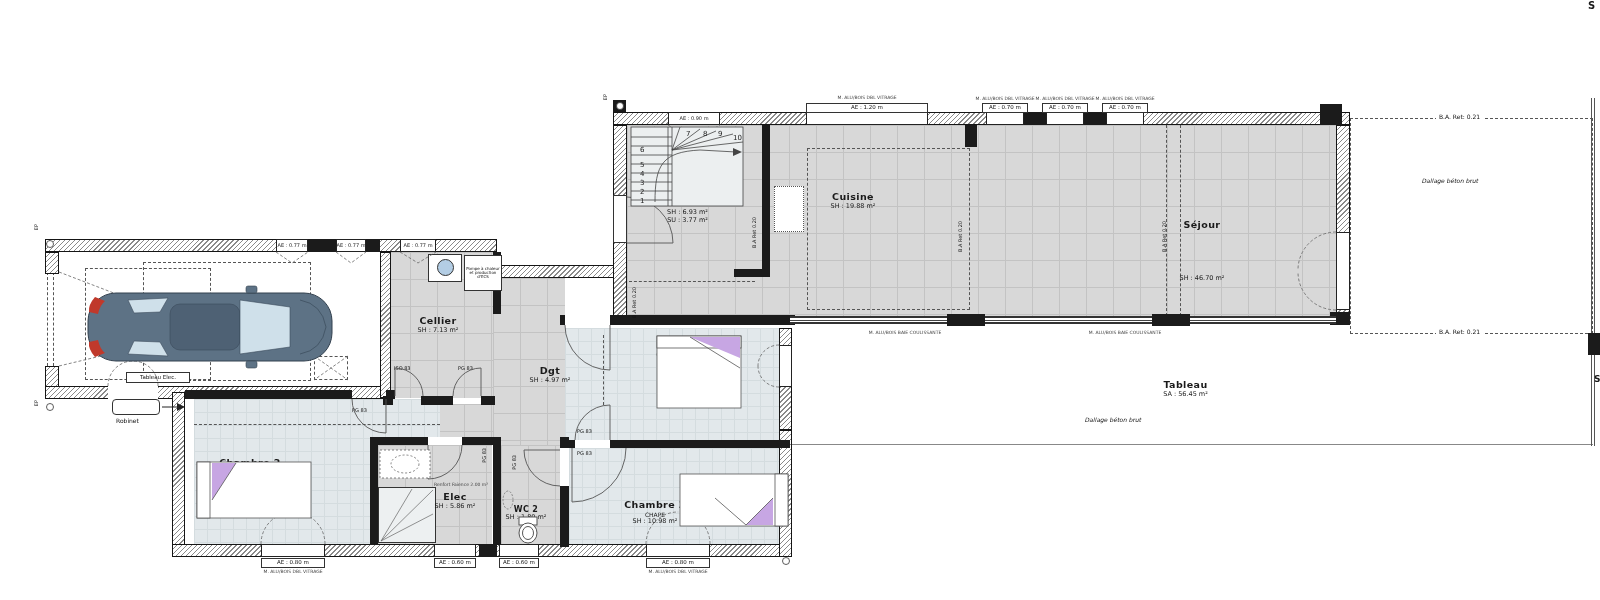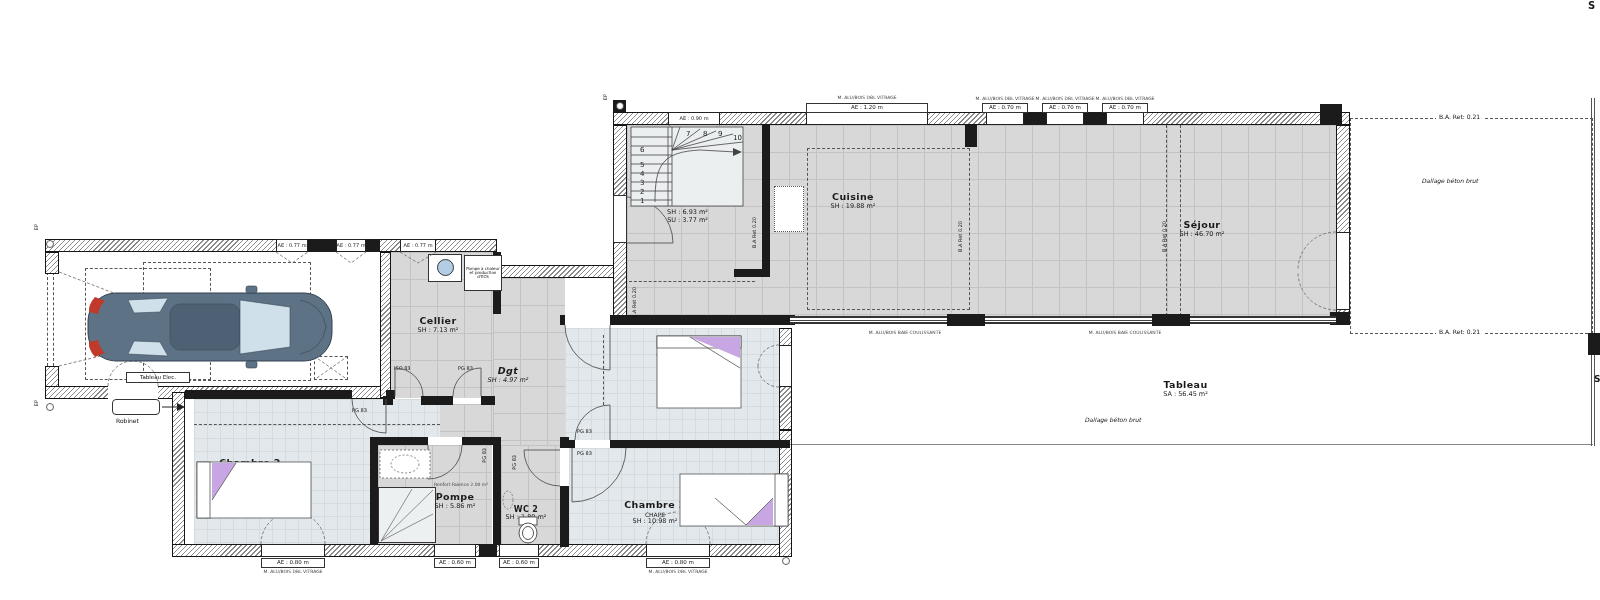--- a/index.html
+++ b/index.html
@@ -168,54 +168,54 @@
   <div class="abs t6" style="left:116px;top:418px;">Robinet</div>
 
   <div class="abs rlabel" style="left:160px;top:298px;width:110px;">
     <span class="rname">Garage</span>
     <span class="rarea">SA : 22.05 m²</span>
   </div>
   <div class="abs rlabel" style="left:395px;top:316px;width:86px;">
     <span class="rname">Cellier</span>
     <span class="rarea">SH : 7.13 m²</span>
   </div>
-  <div class="abs rlabel" style="left:468px;top:366px;width:80px;font-style:italic;">
+  <div class="abs rlabel" style="left:510px;top:366px;width:80px;">
     <span class="rname">Dgt</span>
     <span class="rarea">SH : 4.97 m²</span>
   </div>
   <div class="abs rlabel" style="left:640px;top:198px;width:95px;">
     <span class="rname">Entrée</span>
     <span class="rarea">SH : 6.93 m²</span>
     <span class="rarea">SU : 3.77 m²</span>
   </div>
   <div class="abs rlabel" style="left:808px;top:192px;width:90px;text-align:right;">
     <span class="rname">Cuisine</span>
     <span class="rarea">SH : 19.88 m²</span>
   </div>
-  <div class="abs rlabel" style="left:1152px;top:220px;width:100px;">
+  <div class="abs rlabel" style="left:1152px;top:220px;width:100px;gap:44px;">
     <span class="rname">Séjour</span>
     <span class="rarea">SH : 46.70 m²</span>
   </div>
   <div class="abs rlabel" style="left:632px;top:350px;width:110px;">
     <span class="rname">Chambre 4</span>
     <span class="rsub">CHAPE</span>
     <span class="rarea">SH : 10.98 m²</span>
   </div>
   <div class="abs rlabel" style="left:195px;top:458px;width:110px;">
     <span class="rname">Chambre 2</span>
     <span class="rsub">CHAPE</span>
     <span class="rarea">SH : 12.56 m²</span>
   </div>
   <div class="abs rlabel" style="left:600px;top:500px;width:110px;">
     <span class="rname">Chambre 3</span>
     <span class="rsub">CHAPE</span>
     <span class="rarea">SH : 10.98 m²</span>
   </div>
   <div class="abs rlabel" style="left:418px;top:492px;width:74px;">
-    <span class="rname">Pompe</span>
+    <span class="rname">Elec</span>
     <span class="rarea">SH : 5.86 m²</span>
   </div>
   <div class="abs micro" style="left:430px;top:483px;width:62px;">Renfort Faience 2.00 m²</div>
   <div class="abs rlabel" style="left:495px;top:505px;width:62px;">
     <span class="rname" style="font-size:8px;">WC 2</span>
     <span class="rarea">SH : 1.80 m²</span>
   </div>
   <div class="abs rlabel" style="left:1138px;top:380px;width:95px;">
     <span class="rname">Tableau</span>
     <span class="rarea">SA : 56.45 m²</span>

